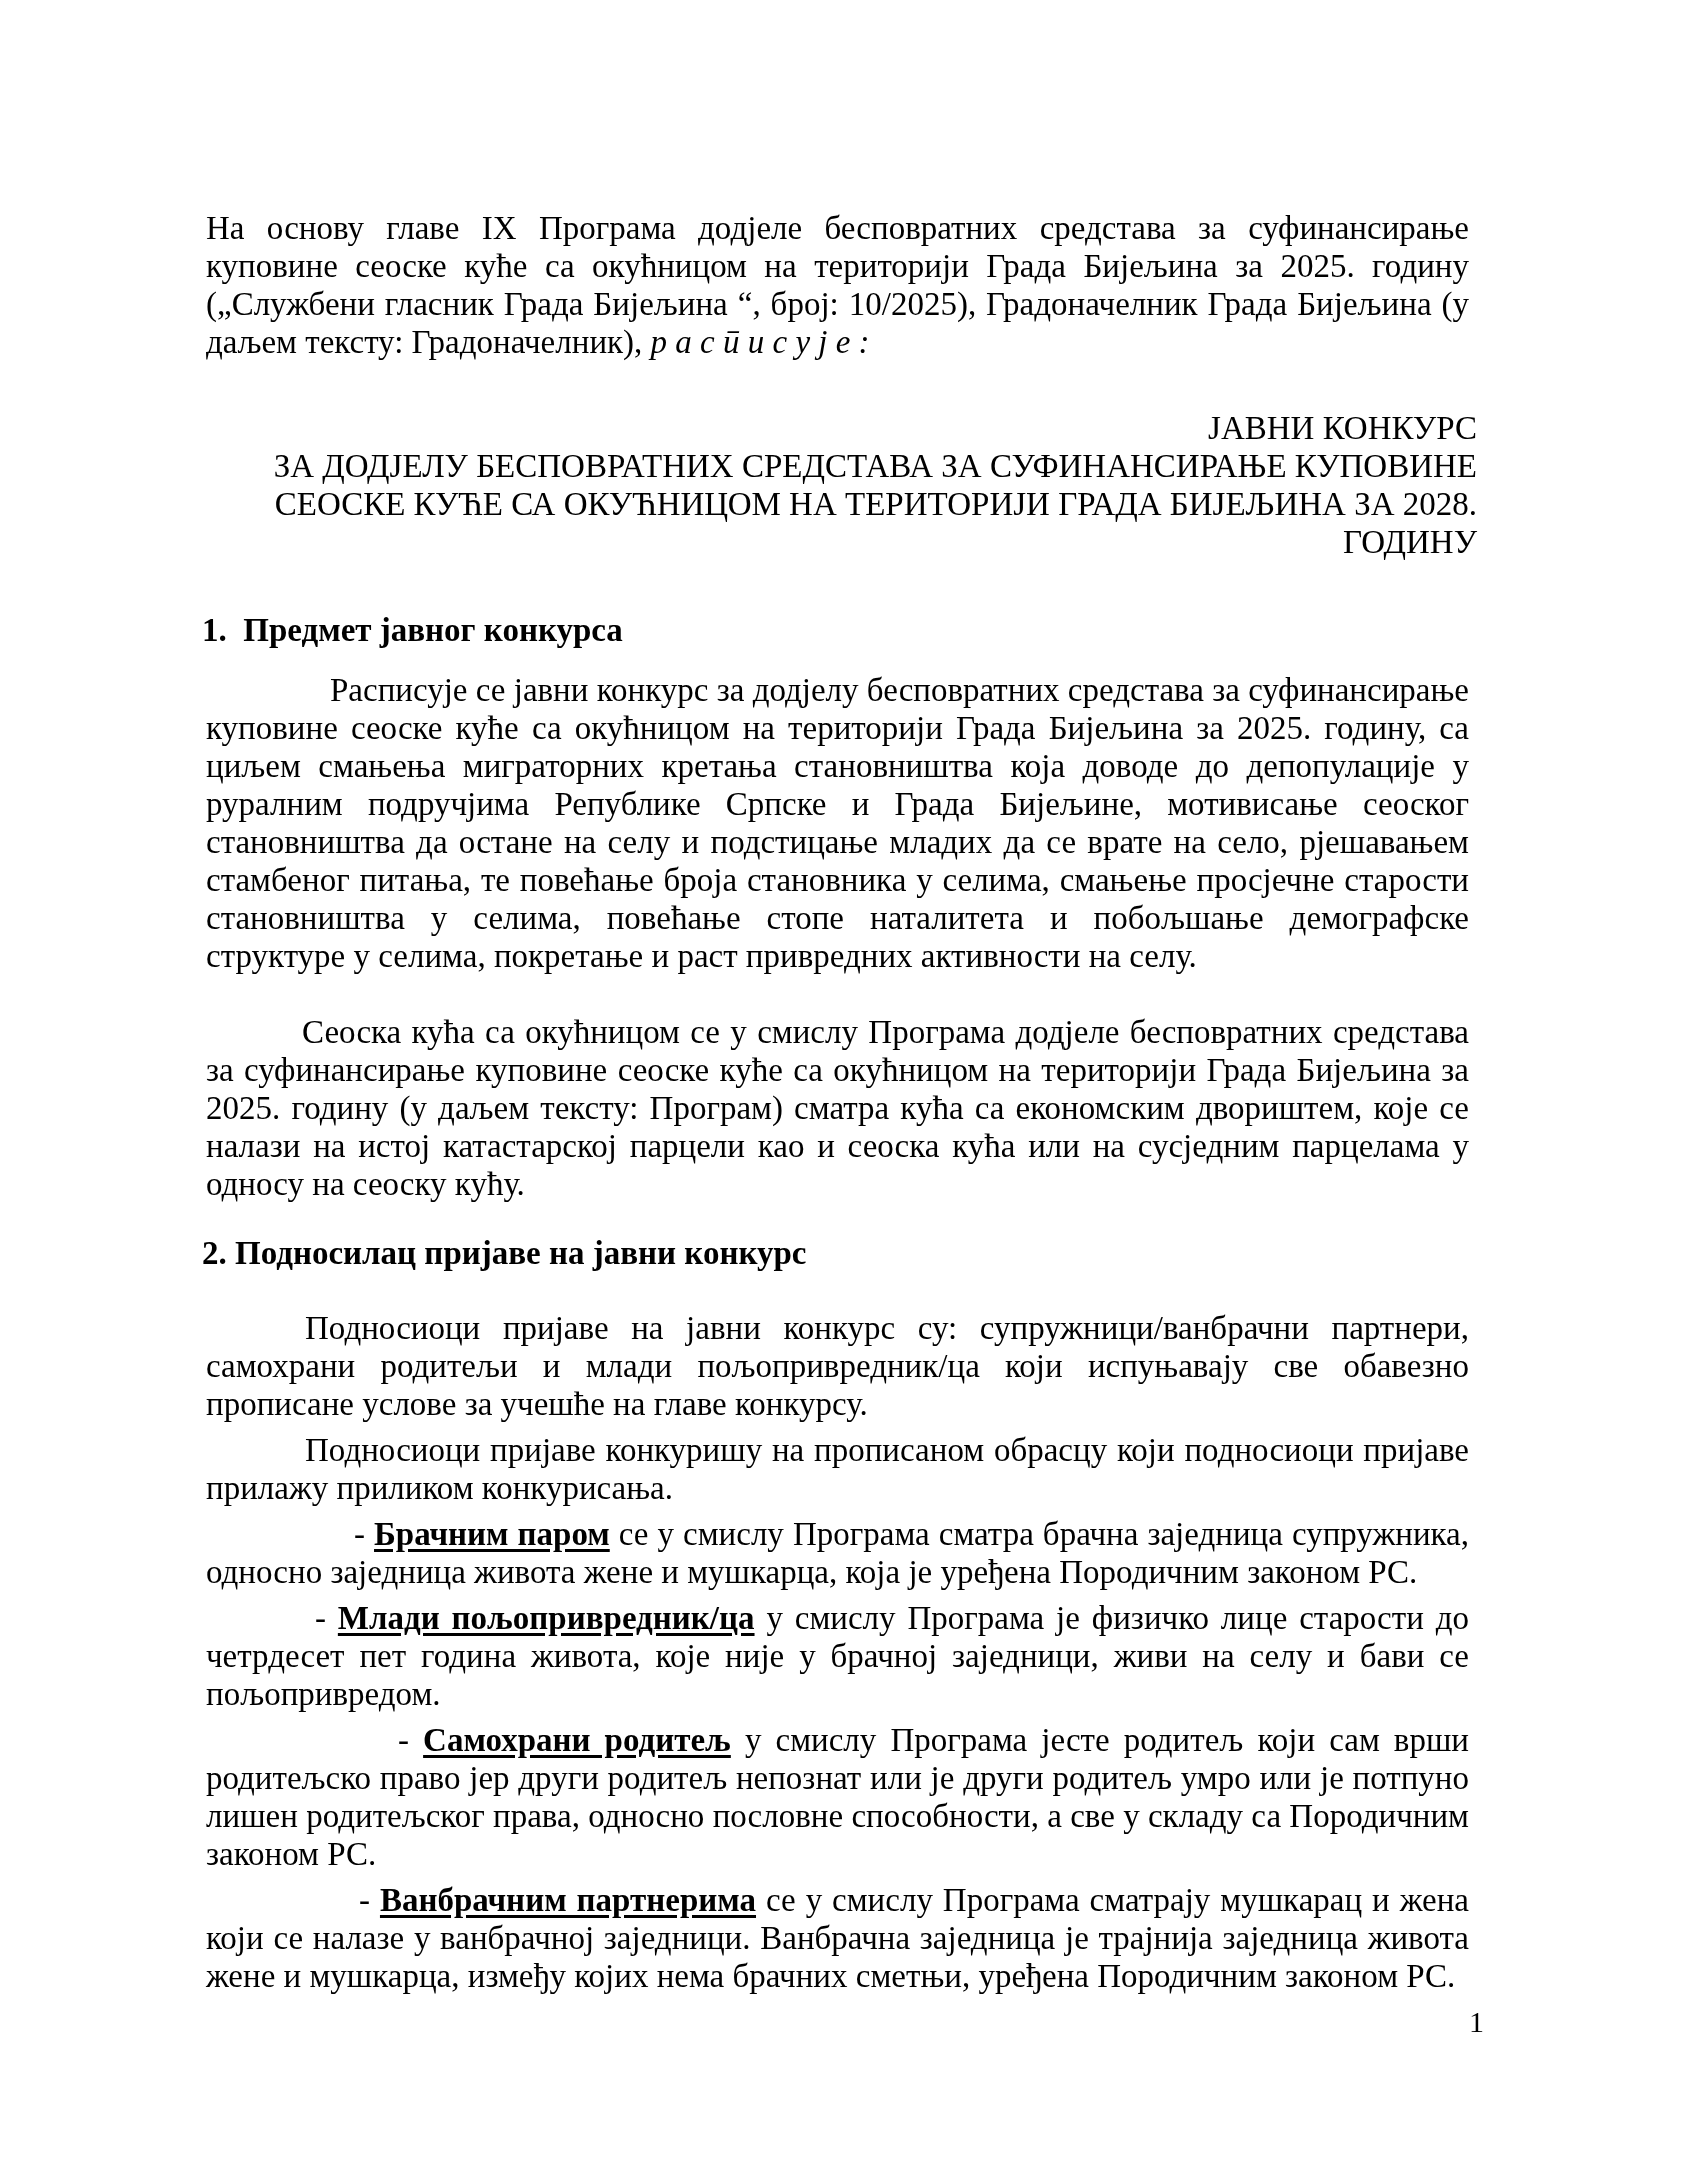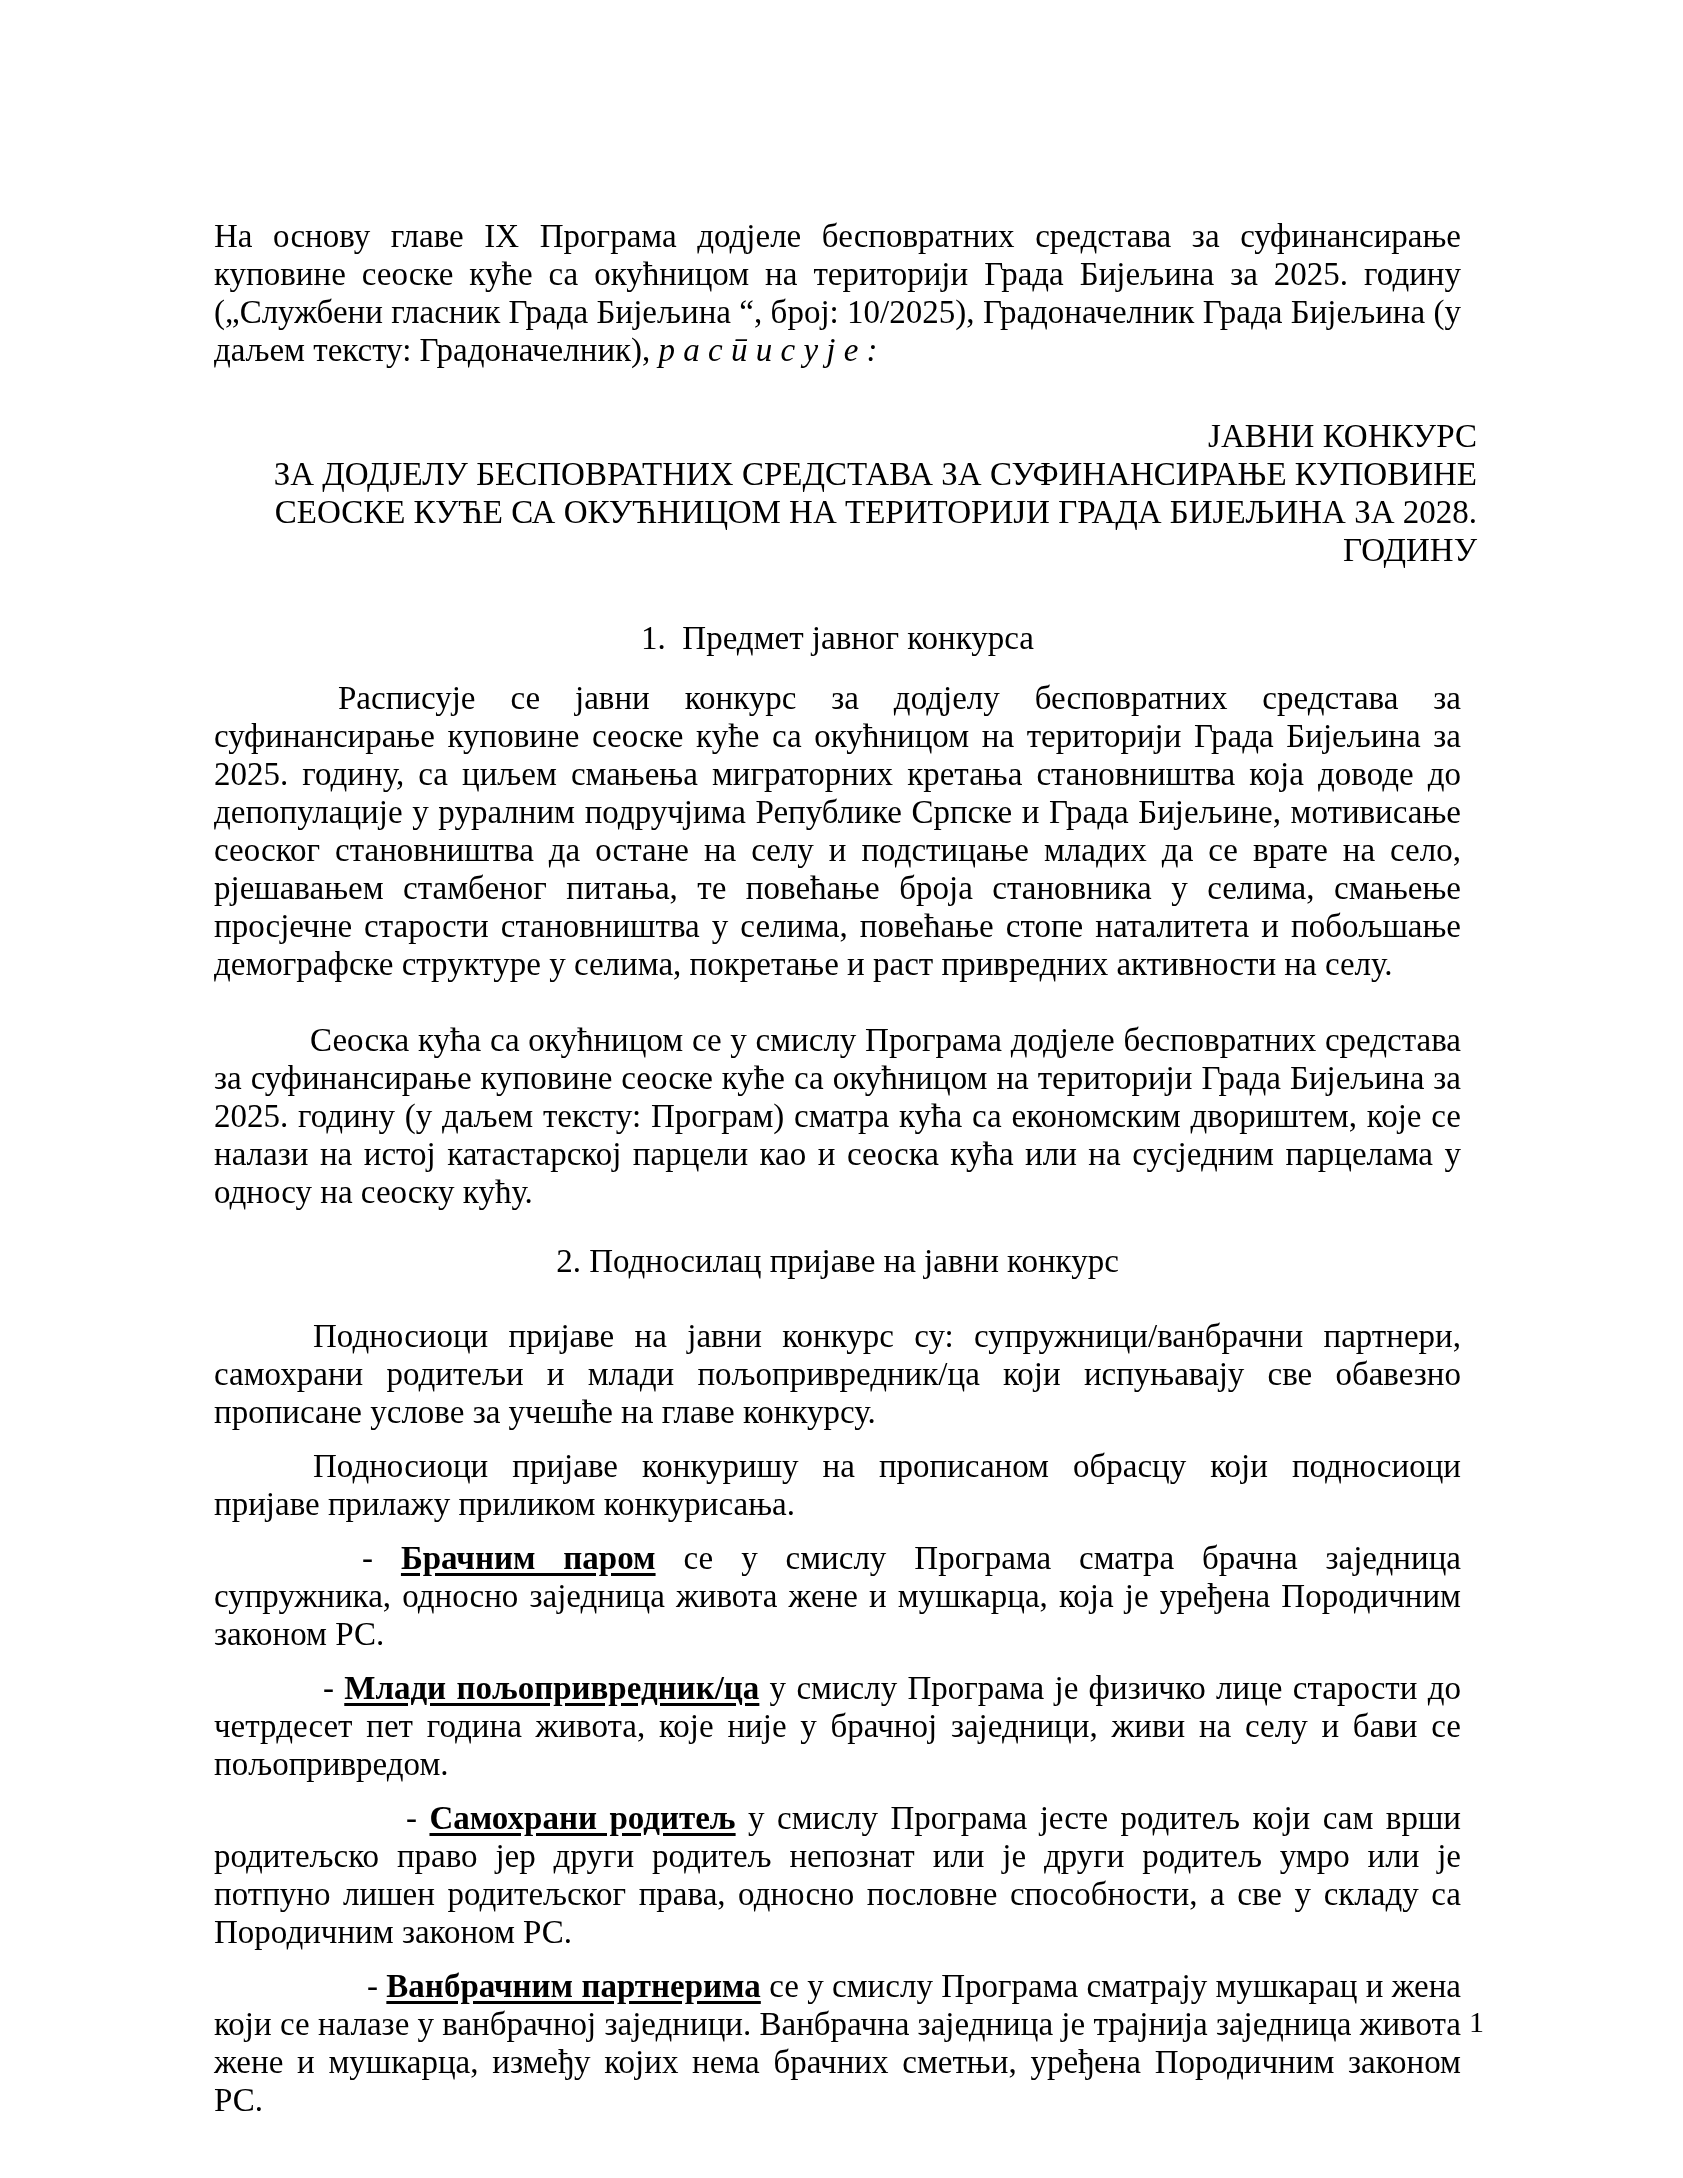--- a/index.html
+++ b/index.html
@@ -12,32 +12,32 @@
     font-family: "Liberation Serif", "DejaVu Serif", serif;
     overflow: hidden;
   }
   .content {
     position: absolute;
     left: 198px;
     top: 201px;
     width: 1279px;
   }
   .par {
-    margin: 16px;
+    margin: 8px;
     font-size: 33px;
     line-height: 38px;
     text-align: justify;
     color: #000;
   }
   .heading {
     margin: 4px;
     font-size: 33px;
     line-height: 38px;
-    font-weight: normal;
-    text-align: center;
+    font-weight: bold;
+    text-align: left;
     white-space: pre;
   }
   .title-block { margin-top: 48px; }
   .title-line {
     font-size: 33px;
     line-height: 38px;
     text-align: right;
   }
   .h-sec1 { margin-top: 50px; }
   .p-s1a  { margin-top: 22px; text-indent: 124px; }

